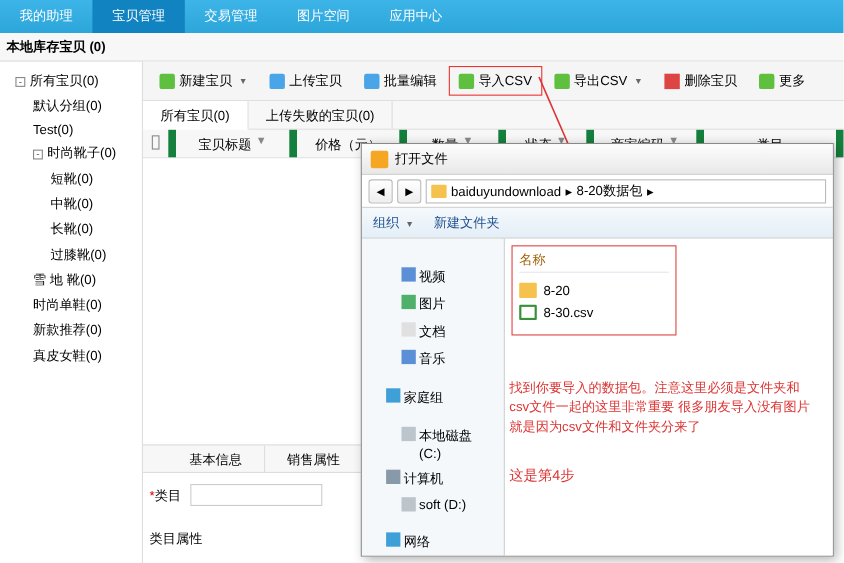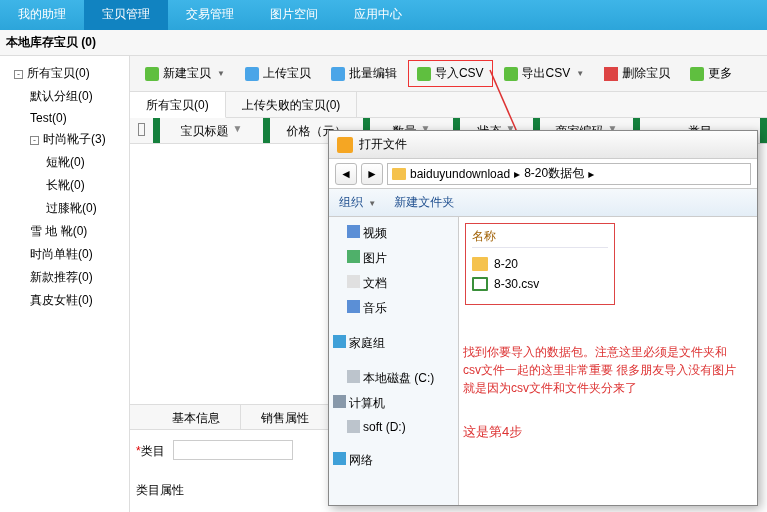--- a/index.html
+++ b/index.html
@@ -50,21 +50,21 @@
 
 .dialog { position: absolute; left: 328px; top: 130px; width: 430px; height: 376px; border: 1px solid #888; background: #f0f0f0; box-shadow: 3px 3px 10px rgba(0,0,0,.3); font-size: 12px; }
 .dlg-title { background: linear-gradient(#fdfdfd, #e8e8e8); height: 28px; display: flex; align-items: center; padding: 0 8px; gap: 6px; border-bottom: 1px solid #ccc; }
 .dlg-icon { width: 16px; height: 16px; background: #f5a623; border-radius: 2px; }
 .dlg-nav { background: #fff; border-bottom: 1px solid #ccc; height: 30px; display: flex; align-items: center; padding: 0 6px; gap: 4px; }
 .nav-btn { width: 22px; height: 22px; border: 1px solid #bbb; border-radius: 3px; display: flex; align-items: center; justify-content: center; background: linear-gradient(#fff,#eee); cursor: pointer; }
 .addr { flex: 1; border: 1px solid #bbb; height: 22px; display: flex; align-items: center; padding: 0 4px; gap: 4px; background: #fff; }
 .folder-ico { width: 14px; height: 12px; background: #f5c24d; border-radius: 1px; display: inline-block; }
 .dlg-bar { background: linear-gradient(#f5f9fc,#e4eef7); height: 28px; display: flex; align-items: center; padding: 0 10px; gap: 18px; border-bottom: 1px solid #ccc; color: #1f4f8f; }
 .dlg-body { display: flex; height: calc(100% - 86px); }
-.dlg-side { width: 130px; background: #f4f8fb; border-right: 1px solid #ccc; padding: 4px; }
+.dlg-side { width: 130px; background: #f4f8fb; border-right: 1px solid #ccc; padding: 22px; }
 .dlg-side .item { padding: 4px 2px 4px 16px; cursor: pointer; position: relative; }
 .dlg-side .item.ind { padding-left: 30px; }
 .dlg-side .item .ic { position: absolute; left: 0; top: 4px; width: 13px; height: 13px; }
 .dlg-side .item.ind .ic { left: 14px; }
 .dlg-main { flex: 1; background: #fff; padding: 6px; position: relative; }
 .file-box { border: 1px solid #d44; width: 150px; padding: 4px 6px 10px; }
 .file-box .hdr { color: #a16207; border-bottom: 1px solid #e4e4ee; padding-bottom: 2px; margin-bottom: 6px; }
 .file-row { display: flex; align-items: center; gap: 6px; padding: 3px 0; cursor: pointer; }
 .fico { width: 16px; height: 14px; display: inline-block; }
 .fico.fold { background: #f5c24d; border-radius: 1px; }
@@ -91,22 +91,23 @@
 
 <div class="sub-header">
   <b>本地库存宝贝 (0)</b>
 </div>
 
 <div class="main">
   <div class="sidebar">
     <div class="node"><span class="sq">-</span><span>所有宝贝(0)</span></div>
     <div class="node indent1">默认分组(0)</div>
     <div class="node indent1">Test(0)</div>
-    <div class="node indent1"><span class="sq">-</span><span>时尚靴子(3)</span></div>
+    <div class="node indent1"><span class="sq">-</span><span>时尚靴子(0)</span></div>
     <div class="node indent2">短靴(0)</div>
+    <div class="node indent2">中靴(0)</div>
     <div class="node indent2">长靴(0)</div>
     <div class="node indent2">过膝靴(0)</div>
     <div class="node indent1">雪 地 靴(0)</div>
     <div class="node indent1">时尚单鞋(0)</div>
     <div class="node indent1">新款推荐(0)</div>
     <div class="node indent1">真皮女鞋(0)</div>
   </div>
 
   <div class="content">
     <div class="toolbar">

